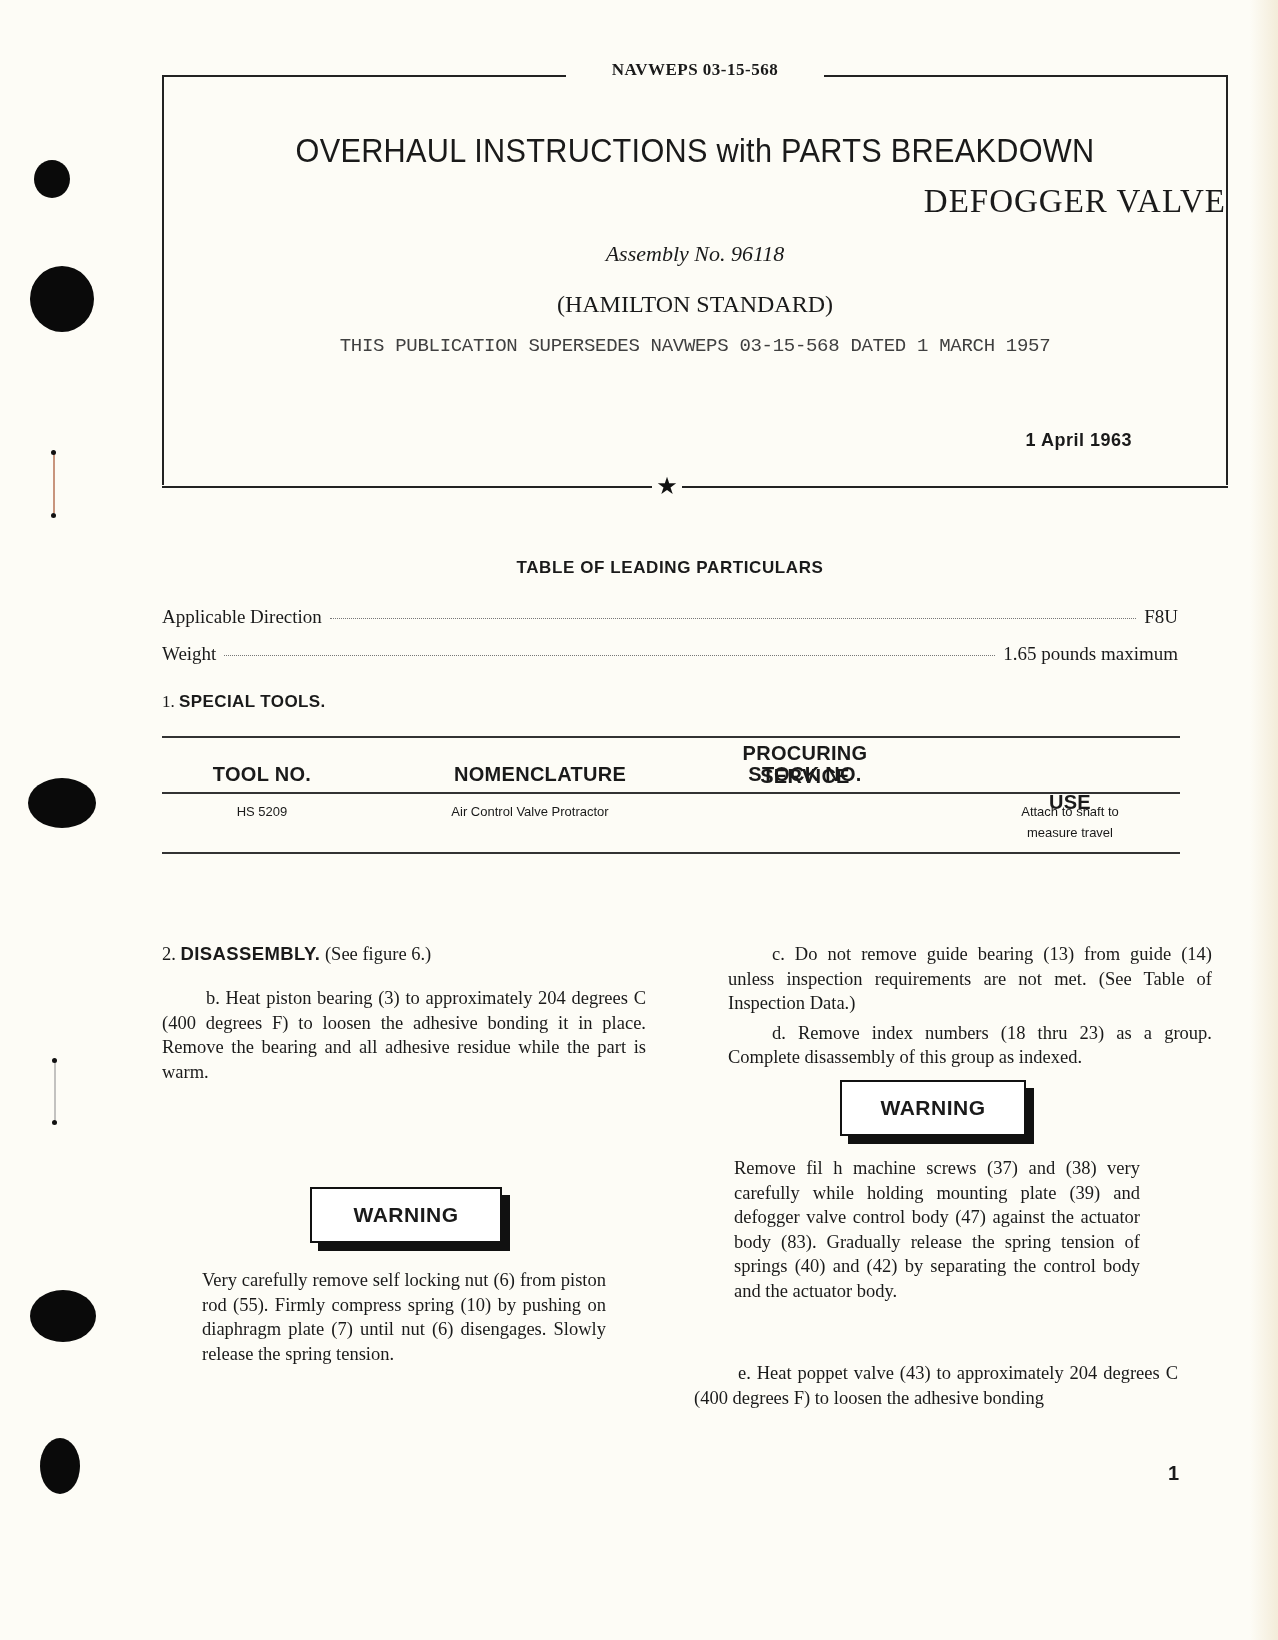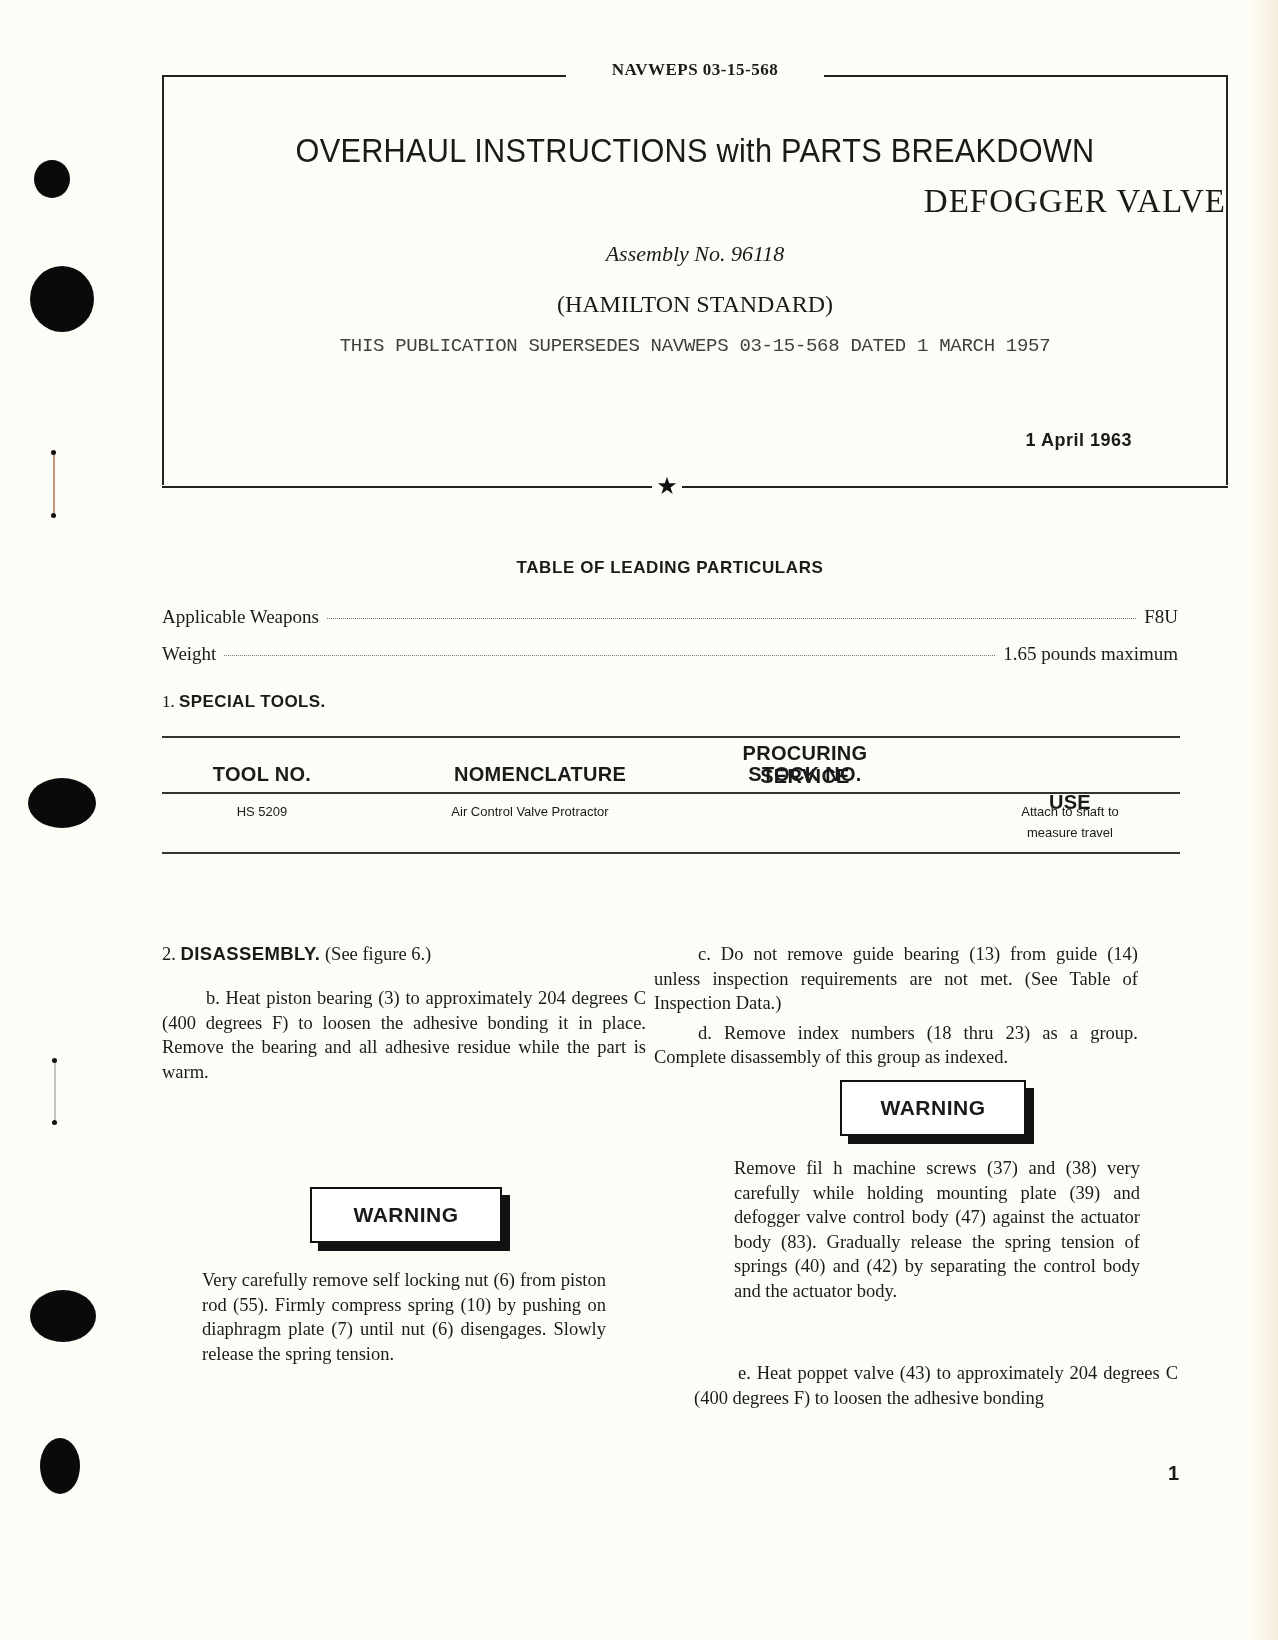--- a/index.html
+++ b/index.html
@@ -107,21 +107,21 @@
 </div>
 
 <div class="star-row">
   <div class="star-line" style="left:0;width:490px;"></div>
   <div class="star">★</div>
   <div class="star-line" style="left:520px;width:546px;"></div>
 </div>
 
 <div class="tlp-title">TABLE OF LEADING PARTICULARS</div>
 <div class="lp-row" style="top:606px;">
-  <span class="lp-label">Applicable Weapons</span>
+  <span class="lp-label">Applicable Direction</span>
   <span class="lp-dots"></span>
   <span class="lp-value">F8U</span>
 </div>
 <div class="lp-row" style="top:643px;">
   <span class="lp-label">Weight</span>
   <span class="lp-dots"></span>
   <span class="lp-value">1.65 pounds maximum</span>
 </div>
 
 <div class="sec-head" style="left:162px;top:692px;">
@@ -151,21 +151,21 @@
 </div>
 
 <div class="col" style="left:162px;top:976px;width:484px;">
   <div class="gap-sm"></div>
   <p class="para indent">b. Heat piston bearing (3) to approximately 204 degrees C (400 degrees F) to loosen the adhesive bonding it in place. Remove the bearing and all adhesive residue while the part is warm.</p>
 </div>
 
 <div class="warning-box" style="left:310px;top:1187px;width:192px;">WARNING</div>
 <div class="warn-text" style="left:202px;top:1268px;width:404px;">Very carefully remove self locking nut (6) from piston rod (55). Firmly compress spring (10) by pushing on diaphragm plate (7) until nut (6) disengages. Slowly release the spring tension.</div>
 
-<div class="col" style="left:654px;top:942px;width:484px;">
+<div class="col" style="left:728px;top:942px;width:484px;">
   <p class="para indent">c. Do not remove guide bearing (13) from guide (14) unless inspection requirements are not met. (See Table of Inspection Data.)</p>
   <div class="gap-sm" style="height:5px;"></div>
   <p class="para indent">d. Remove index numbers (18 thru 23) as a group. Complete disassembly of this group as indexed.</p>
 </div>
 
 <div class="warning-box" style="left:840px;top:1080px;width:186px;">WARNING</div>
 <div class="warn-text" style="left:734px;top:1156px;width:406px;">Remove fil h machine screws (37) and (38) very carefully while holding mounting plate (39) and defogger valve control body (47) against the actuator body (83). Gradually release the spring tension of springs (40) and (42) by separating the control body and the actuator body.</div>
 
 <div class="col" style="left:694px;top:1361px;width:484px;">
   <p class="para indent">e. Heat poppet valve (43) to approximately 204 degrees C (400 degrees F) to loosen the adhesive bonding</p>

